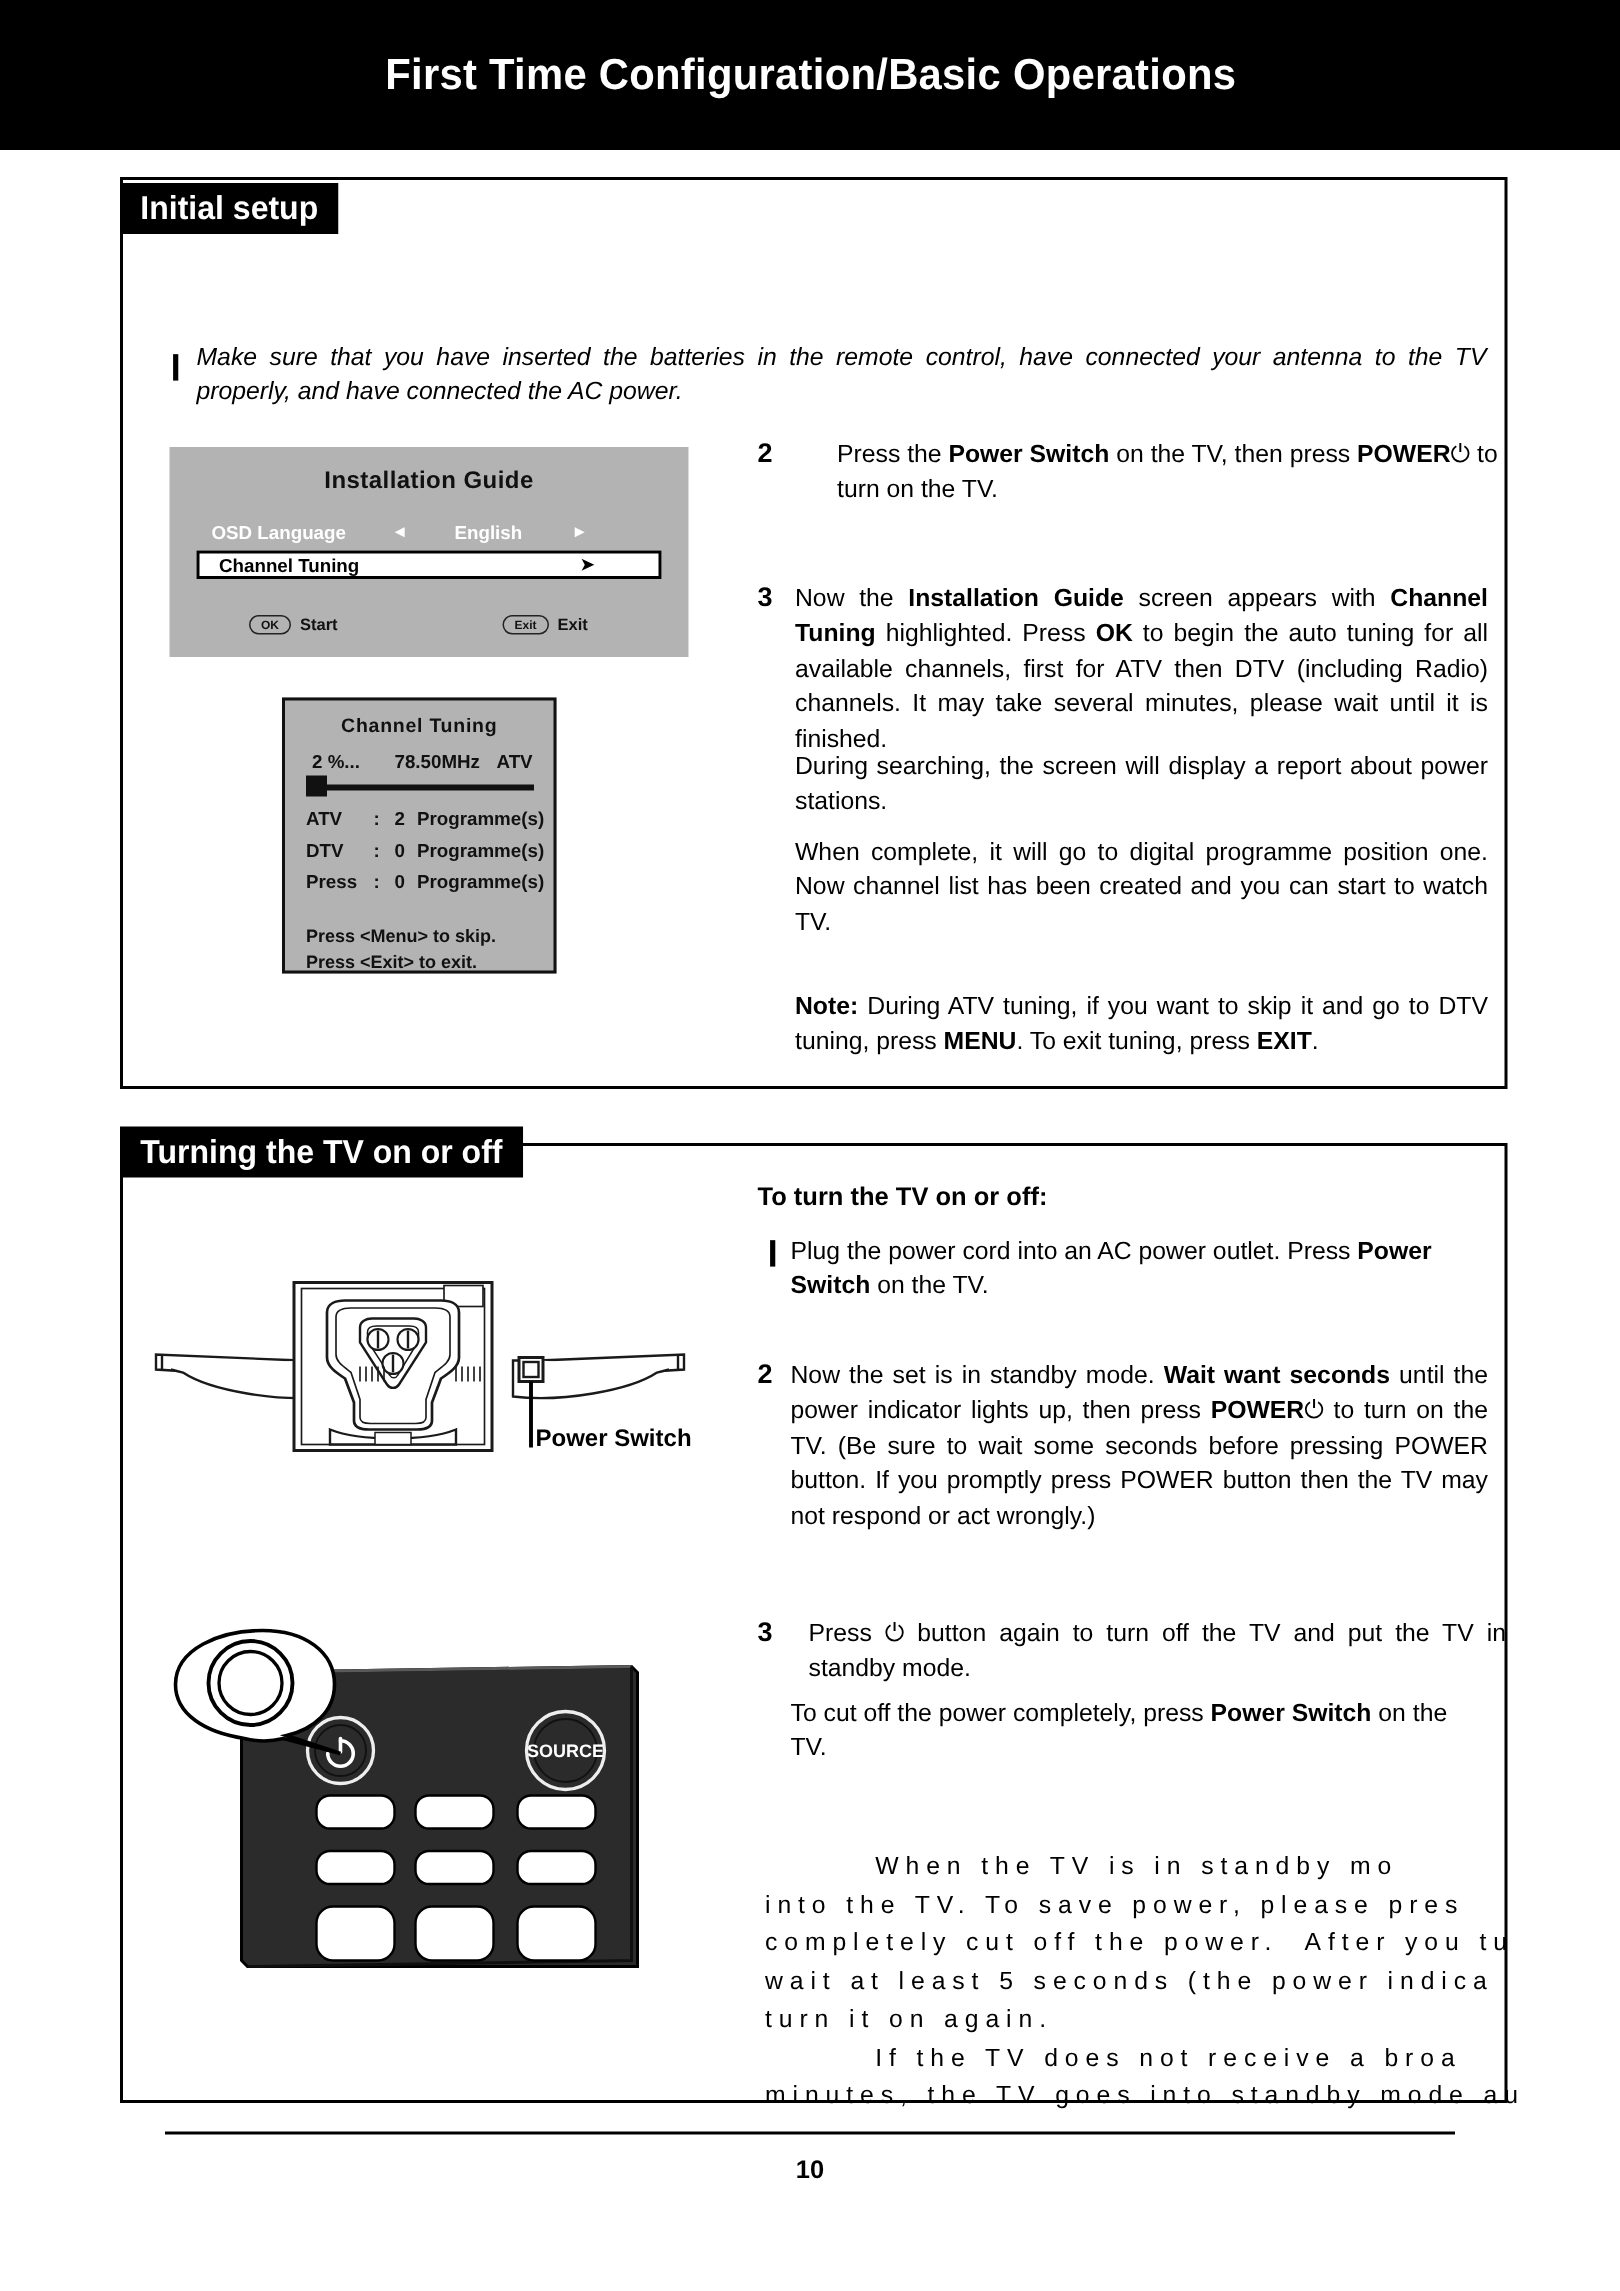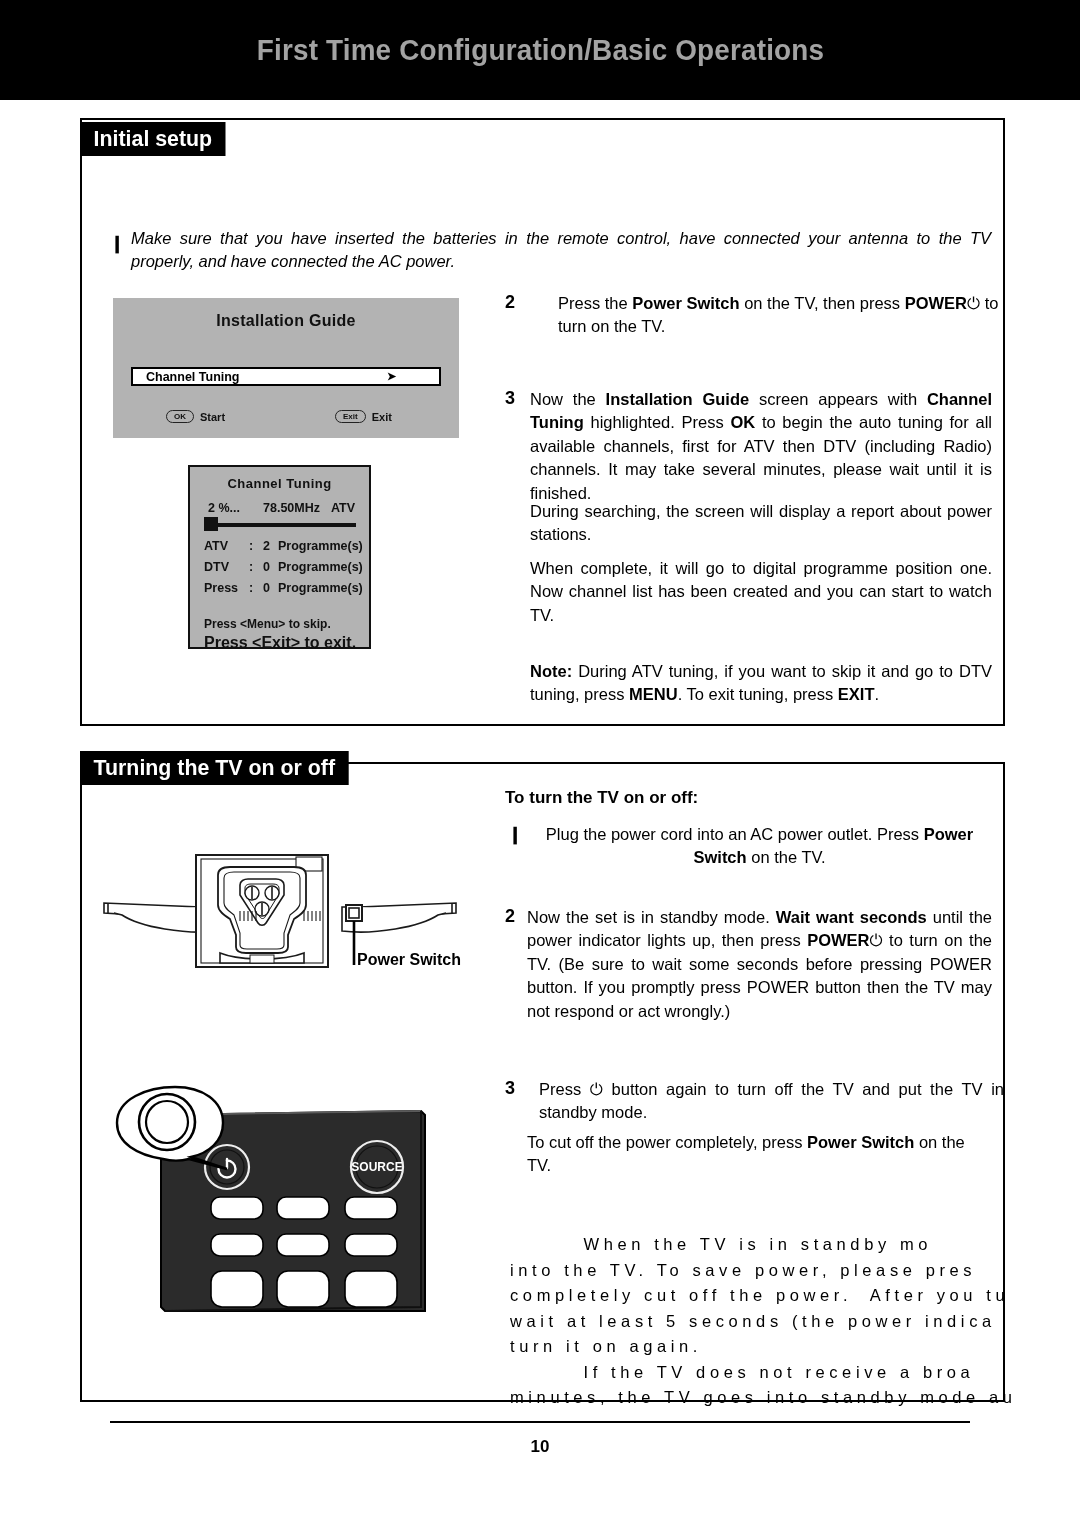--- a/index.html
+++ b/index.html
@@ -7,21 +7,21 @@
     width:1080px; height:1527px;
     background:#ffffff;
     font-family:"Liberation Sans", sans-serif;
     color:#000;
     overflow:hidden;
     position:relative;
   }
   
   .banner{
     position:absolute; left:0; top:0; width:1080px; height:100px;
-    background:#000; color:#a3a3a3;
+    background:#000; color:#ffffff;
     display:flex; align-items:center; justify-content:center;
   }
   .banner-title{
     font-size:29px; font-weight:bold; letter-spacing:.2px;
     transform:scaleX(.96); transform-origin:center;
   }
 
   
   .section{
     position:absolute;
@@ -132,21 +132,21 @@
   }
   .ct-line{ position:absolute; font-size:12.5px; }
   .ct-line .k{ position:absolute; left:0; }
   .ct-line .c{ position:absolute; left:45px; }
   .ct-line .n{ position:absolute; left:59px; }
   .ct-line .u{ position:absolute; left:74px;text-align:center; }
   #ct-atv{ left:14px; top:72px; width:160px; }
   #ct-dtv{ left:14px; top:93px; width:160px; }
   #ct-radio{ left:14px; top:114px; width:160px; }
   #ct-hint1{ position:absolute; left:14px; top:150px; font-size:12px; }
-  #ct-hint2{ position:absolute; left:14px; top:167px; font-size:16px; }
+  #ct-hint2{ position:absolute; left:14px; top:167px; font-size:12px; }
 
   
   #tv-art{ position:absolute; left:100px; top:845px; width:360px; height:130px; }
   #power-switch-label{
     position:absolute; left:357px; top:951px;
     font-size:16px; font-weight:bold;
   }
 
   
   #panel-art{ position:absolute; left:105px; top:1085px; width:345px; height:230px; }
@@ -199,20 +199,26 @@
 </div>
 <div class="para" style="left:530px; top:500px; width:462px;">During searching, the screen will display a report about power stations.</div>
 <div class="para" style="left:530px; top:557px; width:462px;">When complete, it will go to digital programme position one. Now channel list has been created and you can start to watch TV.</div>
 <div class="para" style="left:530px; top:660px; width:462px;">
   <span class="b">Note:</span><span> During ATV tuning, if you want to skip it and go to DTV tuning, press </span><span class="b">MENU</span><span>. To exit tuning, press </span><span class="b">EXIT</span><span>.</span>
 </div>
 
 <div id="osd-install">
   <div class="ig-title">Installation Guide</div>
 
+  <div class="ig-row" id="ig-lang">
+    <span class="lbl">OSD Language</span>
+    <span class="arr-l">◄</span>
+    <span class="val">English</span>
+    <span class="arr-r">►</span>
+  </div>
 
   <div class="ig-row" id="ig-tuning">
     <span class="lbl b">Channel Tuning</span>
     <span class="arr-r b">➤</span>
   </div>
 
   <div class="ig-foot" id="ig-foot-ok">
     <span class="keycap">OK</span>
     <span>Start</span>
   </div>
@@ -258,21 +264,21 @@
 </div>
 
 <div class="section" id="sec-turning"></div>
 <div class="sec-tab" id="tab-turning">
   <span>Turning the TV on or off</span>
 </div>
 
 <div class="para" style="left:505px; top:786px; width:480px; font-weight:bold; font-size:17px;">To turn the TV on or off:</div>
 
 <div class="tick" style="left:508px; top:824px;">❙</div>
-<div class="para nojust" style="left:527px; top:823px; width:465px;text-align:center;">
+<div class="para nojust" style="left:527px; top:823px; width:465px;">
   <span>Plug the power cord into an AC power outlet.  Press </span><span class="b">Power Switch</span><span> on the TV.</span>
 </div>
 
 <div class="numbox" style="left:505px; top:906px;">2</div>
 <div class="para" style="left:527px; top:906px; width:465px;">
   <span>Now the set is in standby mode. </span><span class="b">Wait want seconds</span><span> until the power indicator lights up, then press </span><span class="b">POWER</span><span>⏻</span><span> to turn on the TV. (Be sure to wait some seconds before pressing POWER button. If you promptly press POWER button then the TV may not respond or act wrongly.)</span>
 </div>
 
 <div class="numbox" style="left:505px; top:1078px;">3</div>
 <div class="para" style="left:527px; top:1078px; width:465px;margin-left:12px;">

